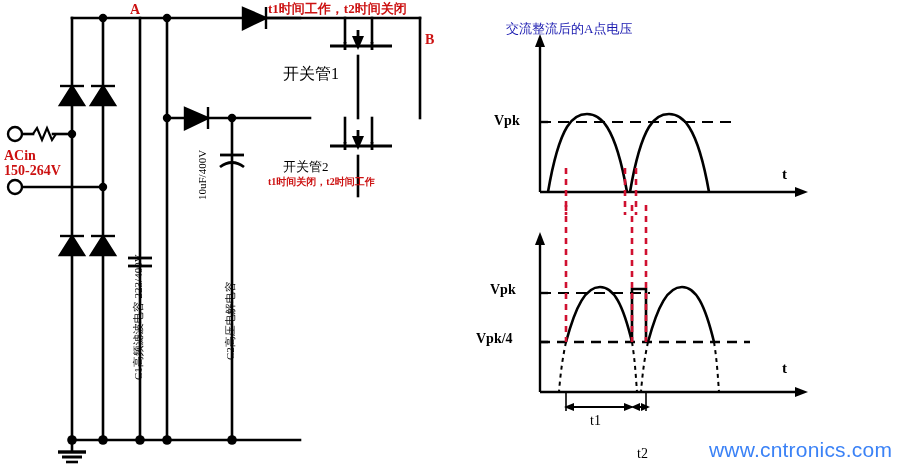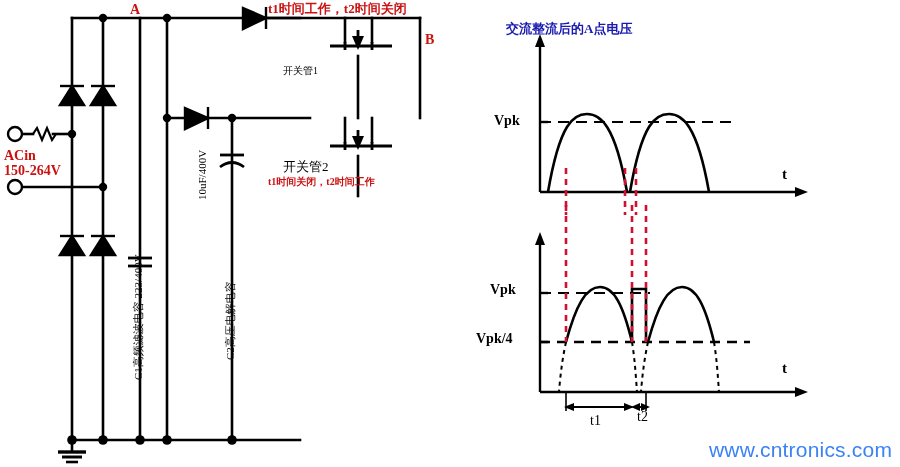--- a/index.html
+++ b/index.html
@@ -23,21 +23,21 @@
     white-space: pre;
     line-height: 1.12;
   }
   .lbl-red {
     color: #cc1111;
     font-weight: bold;
     font-family: "Liberation Serif", "DejaVu Serif", serif;
   }
   .lbl-blue {
     color: #1a1ab0;
-    font-weight: bold;
+    font-weight: normal;
     font-family: "Liberation Serif", "DejaVu Serif", serif;
   }
   .lbl-black {
     color: #000000;
     font-family: "Liberation Serif", "DejaVu Serif", serif;
   }
   .vert {
     transform-origin: left top;
     transform: rotate(-90deg);
   }
@@ -170,21 +170,21 @@
 
   <div class="lbl lbl-red" style="left:425px; top:32px; font-size:14px;">B</div>
 
   <div class="lbl lbl-red" style="left:4px; top:148px; font-size:14px;">ACin</div>
   <div class="lbl lbl-red" style="left:4px; top:163px; font-size:14px;">150-264V</div>
 
   <div class="lbl lbl-red" style="left:268px; top:2px; font-size:13px;">t1时间工作，t2时间关闭</div>
 
   <div class="lbl lbl-red" style="left:268px; top:176px; font-size:10px;">t1时间关闭，t2时间工作</div>
 
-  <div class="lbl lbl-black" style="left:283px; top:65px; font-size:10px;">开关管1</div>
+  <div class="lbl lbl-black" style="left:283px; top:65px; font-size:16px;">开关管1</div>
 
   <div class="lbl lbl-black" style="left:283px; top:160px; font-size:13px;">开关管2</div>
 
   <div class="lbl lbl-black vert" style="left:132px; top:380px; font-size:11px;">C1高频滤波电容 223/400V</div>
 
   <div class="lbl lbl-black vert" style="left:196px; top:200px; font-size:11px;">10uF/400V</div>
 
   <div class="lbl lbl-black vert" style="left:224px; top:360px; font-size:11px;">C2高压电解电容</div>
 
   <div class="abs" style="left:470px; top:0; width:430px; height:467px;">
@@ -273,18 +273,18 @@
 
 
     <div class="lbl lbl-black" style="left:20px; top:282px; font-size:14px; font-weight:bold;">Vpk</div>
 
     <div class="lbl lbl-black" style="left:6px; top:331px; font-size:14px; font-weight:bold;">Vpk/4</div>
 
     <div class="lbl lbl-black" style="left:312px; top:360px; font-size:15px; font-weight:bold;">t</div>
 
     <div class="lbl lbl-black" style="left:120px; top:413px; font-size:14px;">t1</div>
 
-    <div class="lbl lbl-black" style="left:167px; top:409px; font-size:14px;">t2</div>
+    <div class="lbl lbl-black" style="left:167px; top:446px; font-size:14px;">t2</div>
   </div>
 
   <div class="lbl watermark" style="left:709px; top:438px;">www.cntronics.com</div>
 
 </div>
 
 </body></html>

